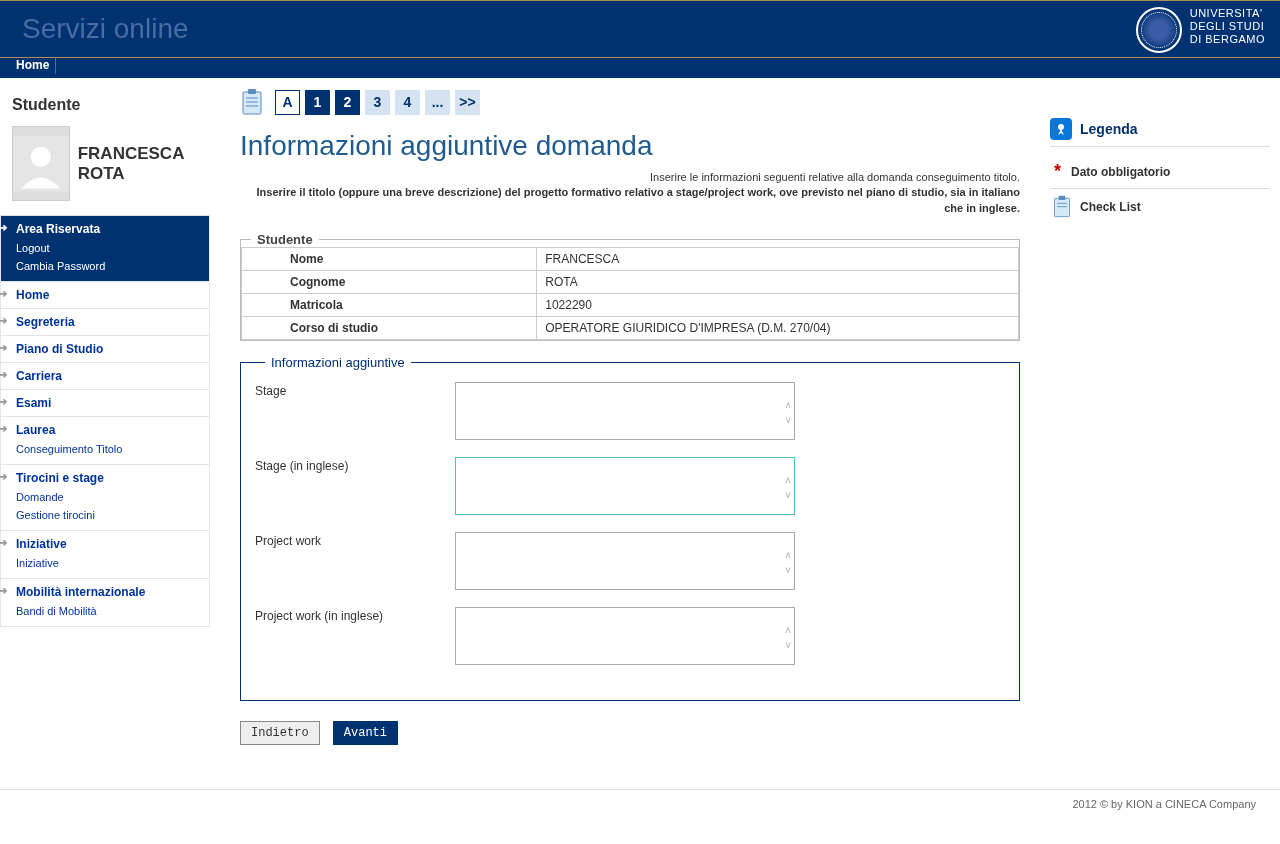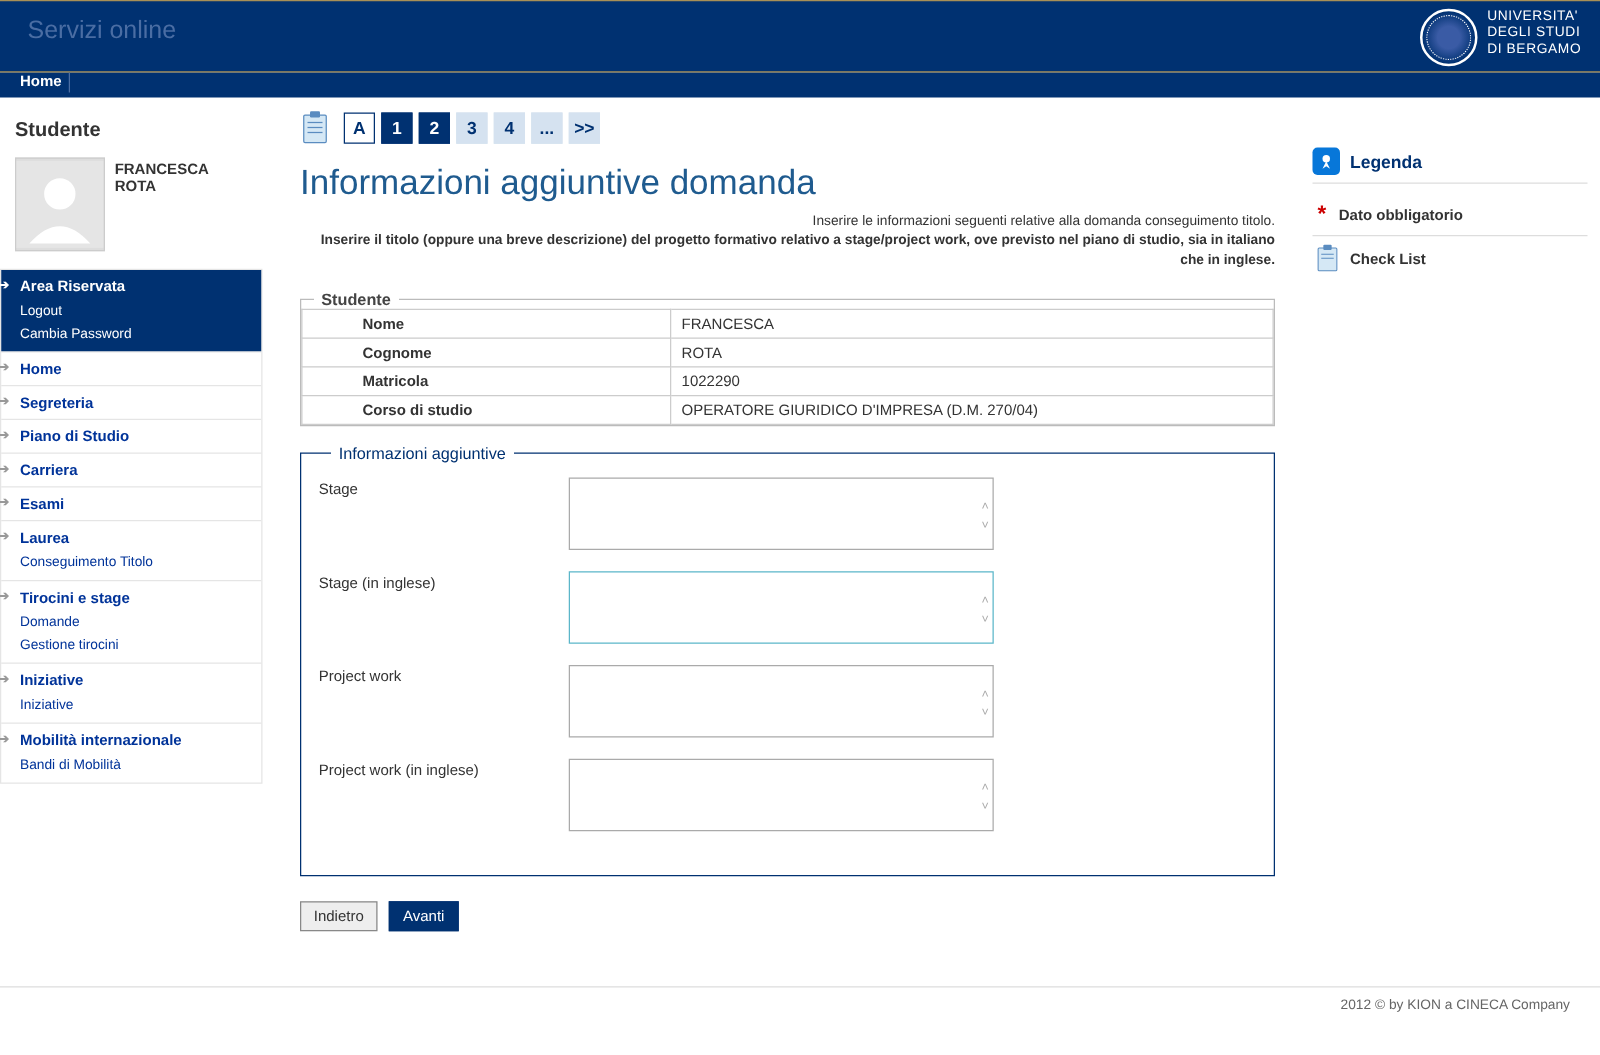--- a/index.html
+++ b/index.html
@@ -1,31 +1,31 @@
 <!DOCTYPE html>
 <html><head>
 <meta charset="utf-8">
 <style>
 * { box-sizing: border-box; margin: 0; padding: 0; }
 body { font-family: Verdana, Arial, sans-serif; font-size: 12px; color: #333; background: #fff; }
 .header { background: #003171; border-top: 1px solid #a89056; border-bottom: 1px solid #a89056; height: 58px; position: relative; }
-.header-title { color: #4a6da3; font-size: 20px; font-weight: 300; padding: 12px 0 0 22px; letter-spacing: 0px; font-family: Arial, sans-serif; }
+.header-title { color: #4a6da3; font-size: 28px; font-weight: 300; padding: 12px 0 0 22px; letter-spacing: 0px; font-family: Arial, sans-serif; }
 .header-logo { position: absolute; right: 15px; top: 6px; display: flex; align-items: flex-start; color: #fff; }
 .uni-seal { width: 46px; height: 46px; border-radius: 50%; border: 2px solid #fff; background: radial-gradient(circle, #3a5ba5 30%, #003171 70%); margin-right: 8px; position: relative; }
 .uni-seal::before { content: ""; position: absolute; inset: 3px; border: 1px dotted #fff; border-radius: 50%; }
 .uni-text { font-size: 11px; line-height: 1.2; letter-spacing: 0.5px; }
 .topbar { background: #003171; height: 20px; padding: 0 10px; }
 .topbar a { color: #fff; font-weight: bold; font-size: 12px; text-decoration: none; padding: 2px 6px; border-right: 1px solid #4a6da3; }
 .container { display: flex; width: 100%; }
 .sidebar { width: 210px; padding: 10px 0 0 0; }
 .sidebar-title { font-weight: bold; font-size: 16px; color: #333; padding: 8px 12px 12px 12px; }
 .avatar-box { padding: 0 12px 14px 12px; display: flex; align-items: flex-start; }
 .avatar { width: 75px; height: 75px; background: #ddd; border: 1px solid #ccc; position: relative; }
 .avatar svg { width: 100%; height: 100%; }
-.user-name { font-size: 12px; font-weight: bold; margin-left: 8px; color: #333; margin-top: 2px; }
+.user-name { font-size: 17px; font-weight: bold; margin-left: 8px; color: #333; margin-top: 18px; }
 .side-menu { list-style: none; border: 1px solid #e5e5e5; }
 .side-menu li { border-bottom: 1px solid #e5e5e5; }
 .side-menu li:last-child { border-bottom: none; }
 .side-section { padding: 6px 10px 6px 15px; }
 .side-section.active { background: #003171; color: #fff; }
 .side-section.active .section-head { color: #fff; }
 .section-head { color: #003399; font-weight: bold; font-size: 12px; position: relative; display: block; text-decoration: none; }
 .section-head::before { content: "➔"; position: absolute; left: -17px; font-size: 10px; color: #999; }
 .side-section.active .section-head::before { color: #fff; }
 .side-sub { list-style: none; margin-top: 3px; }
@@ -50,21 +50,21 @@
 .info-fieldset { border-color: #003171; padding: 12px 14px 18px 14px; }
 .info-fieldset legend { color: #003171; font-weight: normal; font-size: 13px; }
 .form-row { display: flex; margin-bottom: 14px; }
 .form-label { width: 200px; font-size: 12px; color: #333; padding-top: 2px; }
 .form-field { flex: 1; }
 textarea { width: 340px; height: 58px; border: 1px solid #aaa; font-family: inherit; font-size: 12px; padding: 2px; resize: none; }
 textarea.focused { border: 1px solid #5bb6c9; }
 .scroll-hint { position: absolute; right: 4px; display: flex; flex-direction: column; gap: 4px; top: 50%; transform: translateY(-50%); }
 .scroll-hint span { font-size: 10px; color: #aaa; }
 .textarea-wrap { position: relative; display: inline-block; }
-.buttons { margin-top: 20px; }
+.buttons { margin-top: 20px; font-family: Liberation Mono, monospace; }
 .btn { display: inline-block; padding: 4px 10px; font-size: 12px; border: 1px solid #888; cursor: pointer; font-family: inherit; }
 .btn-back { background: #eee; color: #333; margin-right: 6px; }
 .btn-next { background: #003171; color: #fff; border-color: #003171; }
 .rightbar { width: 230px; padding: 40px 10px 0 0; }
 .legend-box { border-bottom: 1px solid #ddd; padding-bottom: 6px; margin-bottom: 8px; }
 .legend-title { display: flex; align-items: center; font-weight: bold; font-size: 14px; color: #003171; }
 .legend-pin { width: 22px; height: 22px; background: #0777d9; border-radius: 4px; margin-right: 8px; display: flex; align-items: center; justify-content: center; color: #fff; font-size: 14px; }
 .legend-item { display: flex; align-items: center; font-size: 12px; font-weight: bold; color: #333; padding: 6px 0; border-bottom: 1px solid #ddd; }
 .legend-item:last-child { border-bottom: none; }
 .asterisk { color: #c00; font-size: 18px; font-weight: bold; margin: 0 10px 0 4px; }

